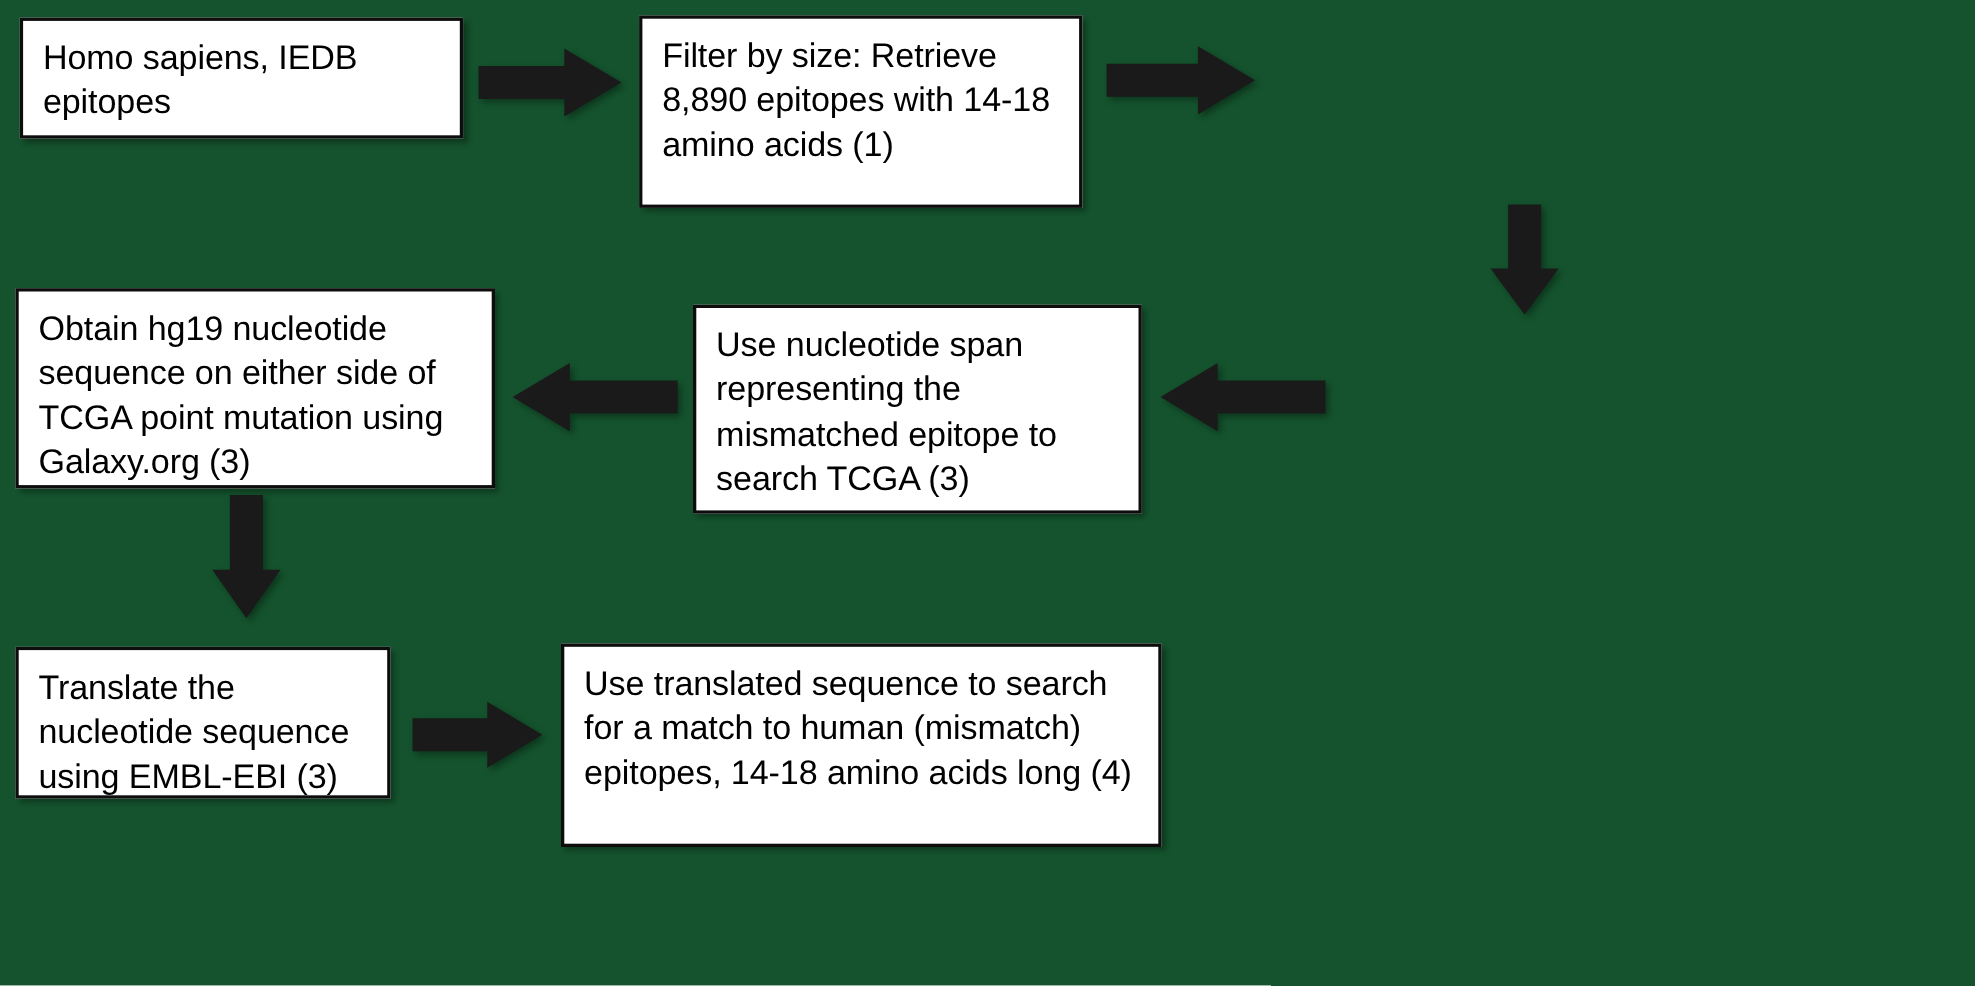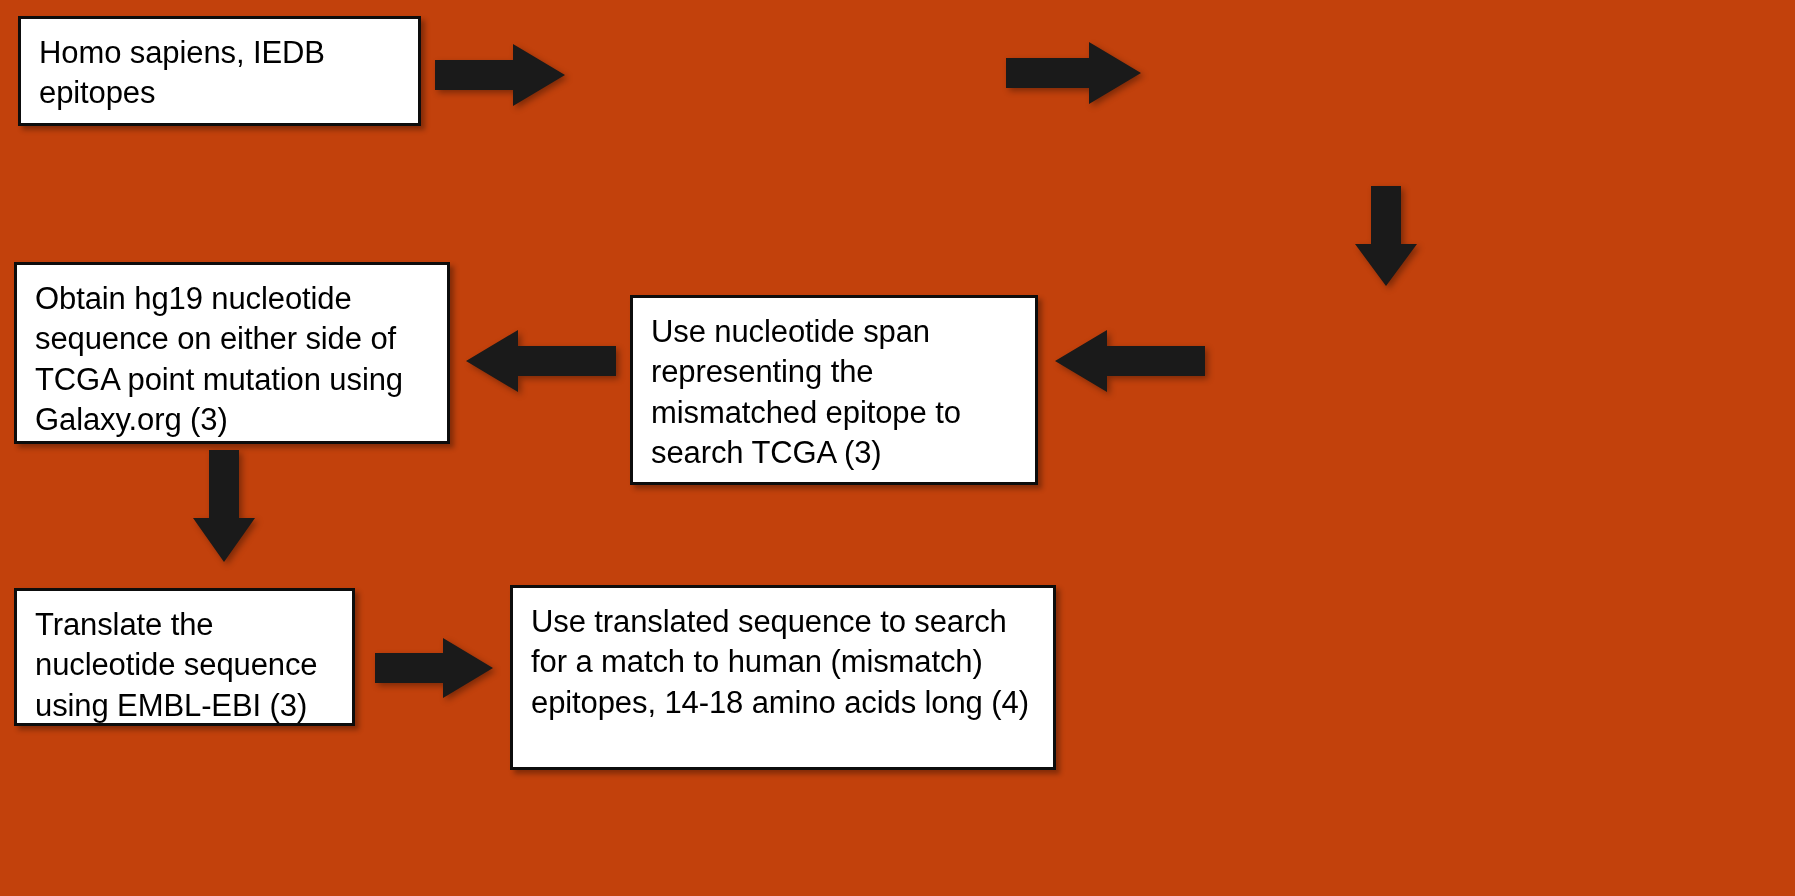--- a/index.html
+++ b/index.html
@@ -4,21 +4,21 @@
 <style>
   html, body {
     margin: 0;
     padding: 0;
     background: #ffffff;
   }
   #canvas {
     position: relative;
     width: 1795px;
     height: 896px;
-    background: #c2410c;
+    background: #14532d;
     font-family: "Liberation Sans", sans-serif;
     overflow: hidden;
   }
 
   
   .node {
     position: absolute;
     box-sizing: border-box;
     background: #ffffff;
     border: 3px solid #0d0d0d;
@@ -41,21 +41,21 @@
     display: block;
     overflow: visible;
     filter: drop-shadow(3px 3px 3px rgba(0,0,0,0.35));
   }
 
   
   #node-1 { left: 18px;   top: 16px;  width: 403px; height: 110px; }
   #node-2 { left: 581px;  top: 14px;  width: 403px; height: 175px; }
   #node-3 { left: 1157px; top: 8px;   width: 401px; height: 146px; }
   #node-4 { left: 1219px; top: 297px; width: 398px; height: 145px; }
-  #node-5 { left: 630px;  top: 295px; width: 408px; height: 190px; }
+  #node-5 { left: 630px;  top: 277px; width: 408px; height: 190px; }
   #node-6 { left: 14px;   top: 262px; width: 436px; height: 182px; }
   #node-7 { left: 14px;   top: 588px; width: 341px; height: 138px; }
   #node-8 { left: 510px;  top: 585px; width: 546px; height: 185px; }
 
   
   #arrow-1 { left: 435px;  top: 44px; }
   #arrow-2 { left: 1006px; top: 42px; }
   #arrow-3 { left: 1355px; top: 186px; }
   #arrow-4 { left: 1055px; top: 330px; }
   #arrow-5 { left: 466px;  top: 330px; }
@@ -64,20 +64,23 @@
 </style>
 </head>
 <body>
 
 <div id="canvas">
 
   <div class="node" id="node-1">
     <div class="txt">Homo sapiens, IEDB epitopes</div>
   </div>
 
+  <div class="node" id="node-2">
+    <div class="txt">Filter by size: Retrieve 8,890 epitopes with 14-18 amino acids (1)</div>
+  </div>
 
 
 
   <div class="node" id="node-5">
     <div class="txt">Use nucleotide span representing the mismatched epitope to search TCGA (3)</div>
   </div>
 
   <div class="node" id="node-6">
     <div class="txt">Obtain hg19 nucleotide sequence on either side of TCGA point mutation using Galaxy.org (3)</div>
   </div>

